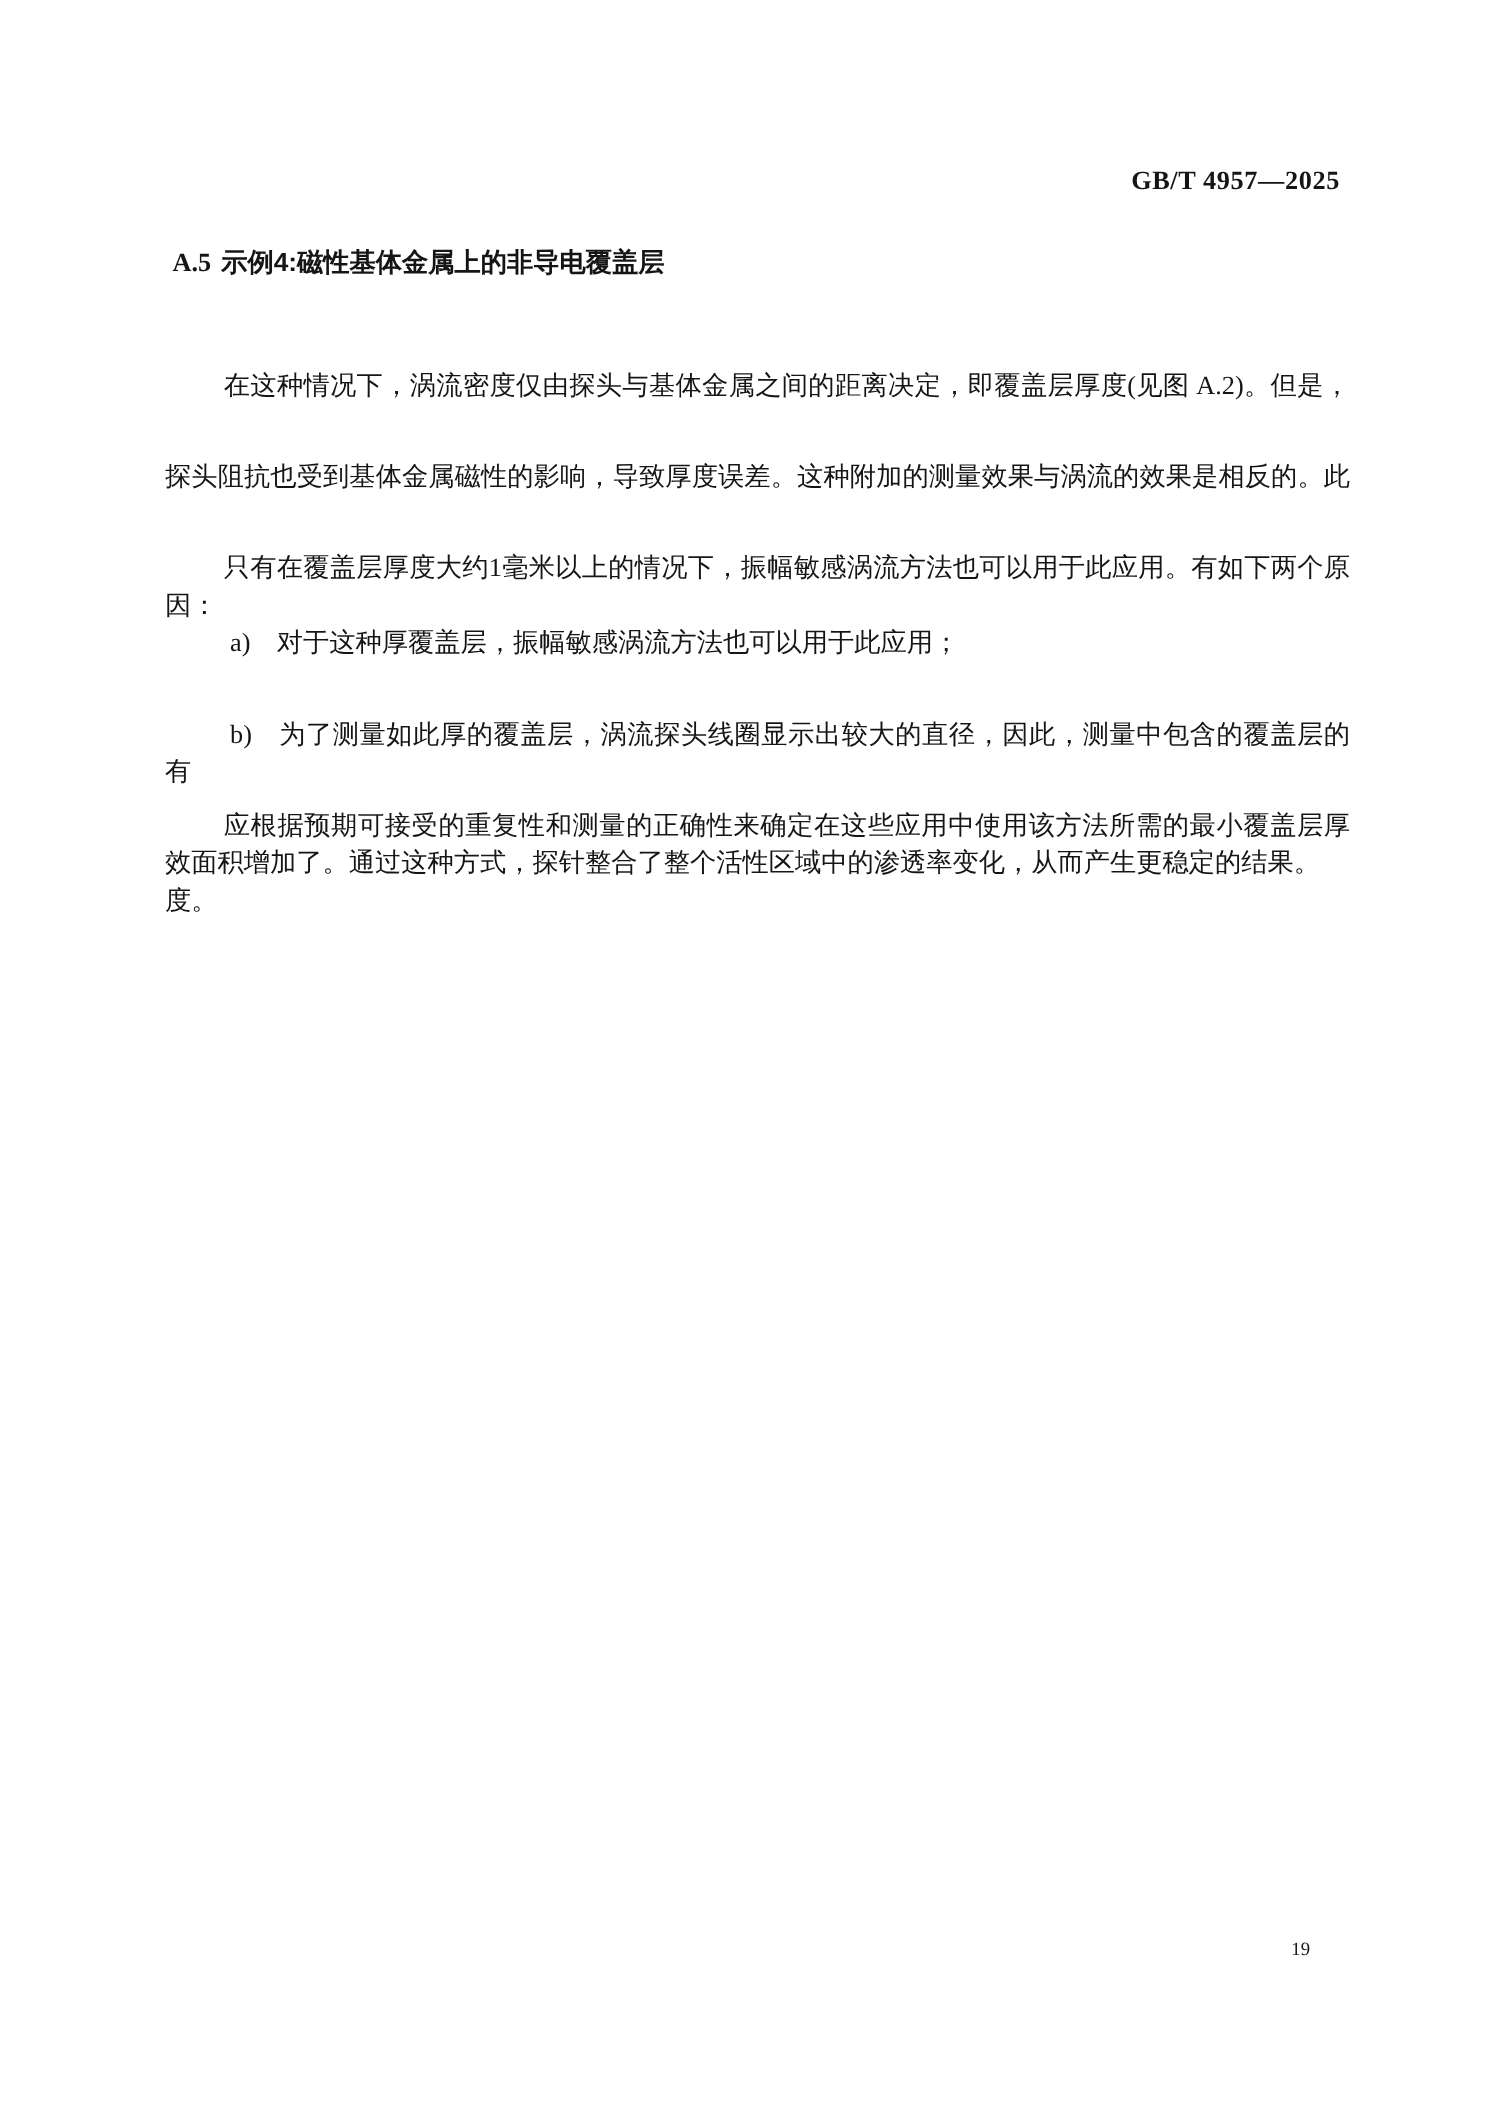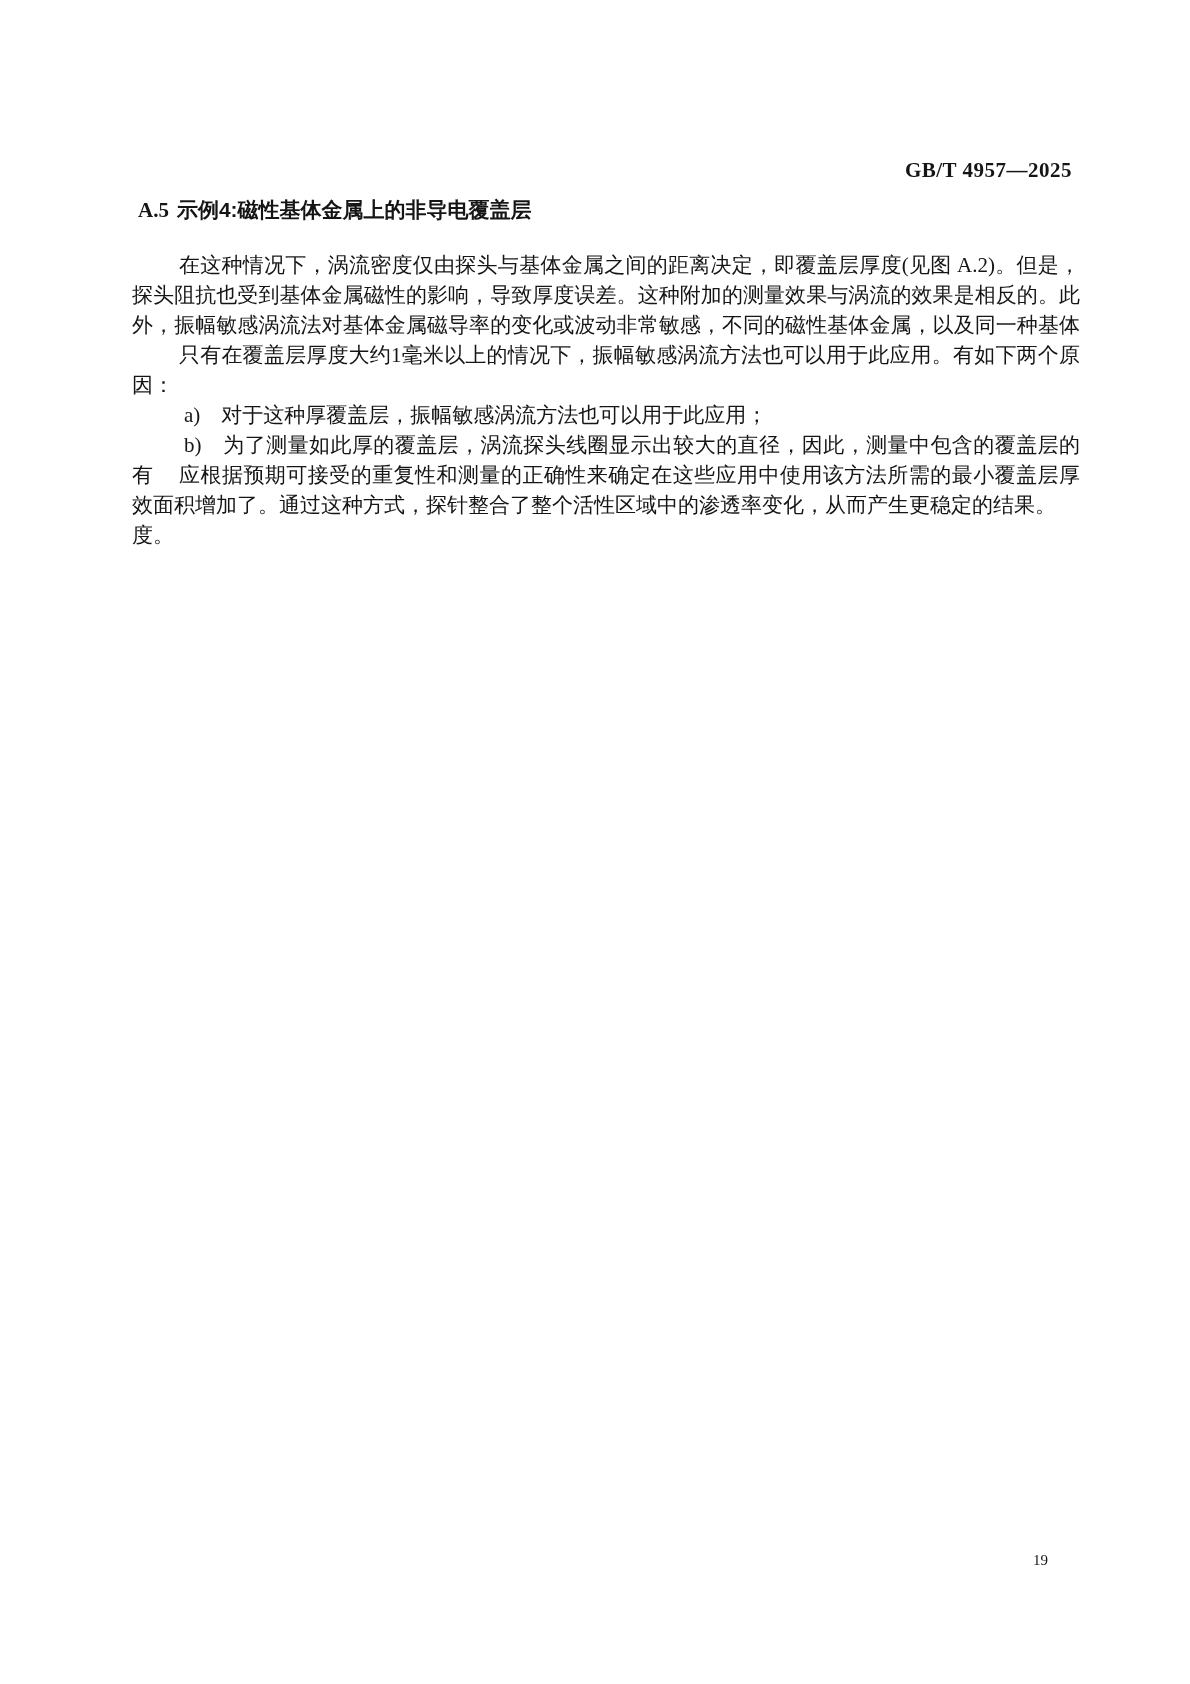--- a/index.html
+++ b/index.html
@@ -11,21 +11,21 @@
     position: relative;
     width: 1190px;
     height: 1684px;
     background: #ffffff;
     font-family: "Liberation Serif", "DejaVu Serif", serif;
     color: #151515;
     overflow: hidden;
   }
   .doc-header {
     position: absolute;
-    top: 158px;
+    top: 132px;
     left: 132px;
     right: 118px;
     text-align: right;
     font-family: "Liberation Serif", "DejaVu Serif", serif;
     font-weight: bold;
     font-size: 21px;
     letter-spacing: 0.5px;
   }
   .section-heading {
     position: absolute;
@@ -53,20 +53,21 @@
   }
   .line {
     height: 30px;
     line-height: 30px;
     text-align: justify;
     text-align-last: left;
     white-space: normal;
   }
   .fill {
     text-align-last: justify;
+    margin-top: 43px;
   }
   .indent {
     text-indent: 47px;
   }
   .list-indent {
     text-indent: 52px;
   }
   .page-number {
     position: absolute;
     top: 1552px;
@@ -82,21 +83,20 @@
 
   <div class="doc-header">GB/T 4957—2025</div>
 
   <div class="section-heading">
     <span class="section-number">A.5</span><span class="section-title">示例4:磁性基体金属上的非导电覆盖层</span>
   </div>
 
   <div class="doc-body">
     <div class="line indent fill">在这种情况下，涡流密度仅由探头与基体金属之间的距离决定，即覆盖层厚度(见图 A.2)。但是，</div>
     <div class="line fill">探头阻抗也受到基体金属磁性的影响，导致厚度误差。这种附加的测量效果与涡流的效果是相反的。此</div>
-    <div class="line fill">外，振幅敏感涡流法对基体金属磁导率的变化或波动非常敏感，不同的磁性基体金属，以及同一种基体</div>
     <div class="line indent fill">只有在覆盖层厚度大约1毫米以上的情况下，振幅敏感涡流方法也可以用于此应用。有如下两个原</div>
     <div class="line">因：</div>
     <div class="line list-indent">a)　对于这种厚覆盖层，振幅敏感涡流方法也可以用于此应用；</div>
     <div class="line list-indent fill">b)　为了测量如此厚的覆盖层，涡流探头线圈显示出较大的直径，因此，测量中包含的覆盖层的有</div>
     <div class="line indent fill">应根据预期可接受的重复性和测量的正确性来确定在这些应用中使用该方法所需的最小覆盖层厚</div>
     <div class="line">效面积增加了。通过这种方式，探针整合了整个活性区域中的渗透率变化，从而产生更稳定的结果。</div>
     <div class="line">度。</div>
   </div>
 
   <div class="page-number">19</div>

